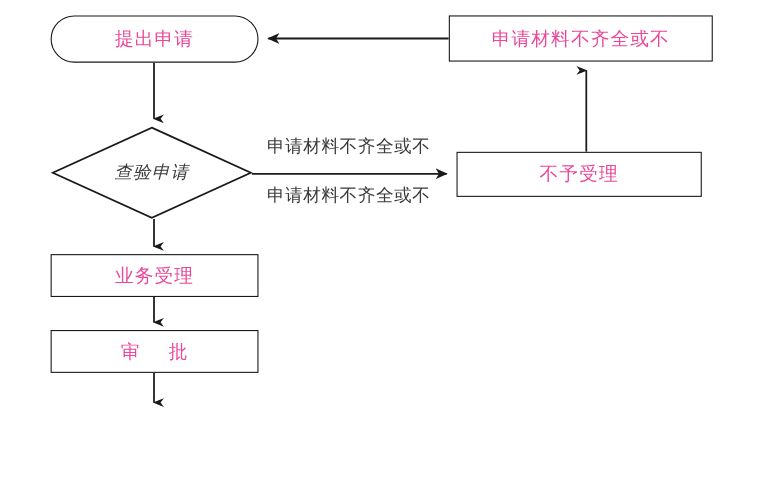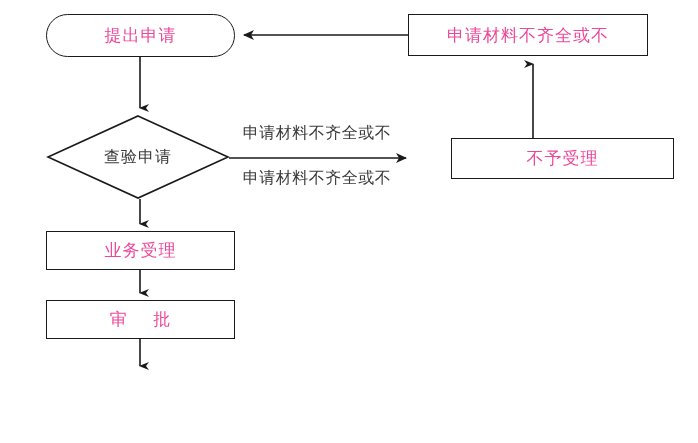--- a/index.html
+++ b/index.html
@@ -31,20 +31,21 @@
     white-space: pre;
   }
   .node.terminator {
     border-radius: 22px;
   }
   .node.process {
     border-radius: 0;
   }
   .diamond-wrap {
     position: absolute;
+    font-style: italic;
   }
   .diamond-wrap svg {
     position: absolute;
     left: 0;
     top: 0;
     overflow: visible;
   }
   .diamond-label {
     position: absolute;
     left: 0;
@@ -148,21 +149,21 @@
 
   <div class="node process" style="left:46px; top:231px; width:189px; height:39px;">
     <span>业务受理</span>
   </div>
 
 
   <div class="node process" style="left:408px; top:14px; width:240px; height:42px;">
     <span>申请材料不齐全或不</span>
   </div>
 
-  <div class="node process" style="left:415px; top:138px; width:223px; height:41px;margin-left:36px;">
+  <div class="node process" style="left:415px; top:138px; width:223px; height:41px;">
     <span>不予受理</span>
   </div>
 
   <div class="edge-label" style="left:222px; top:100px; width:190px;">
     <div>申请材料不齐全或不</div>
     <div>申请材料不齐全或不</div>
   </div>
 
 </div>
 

